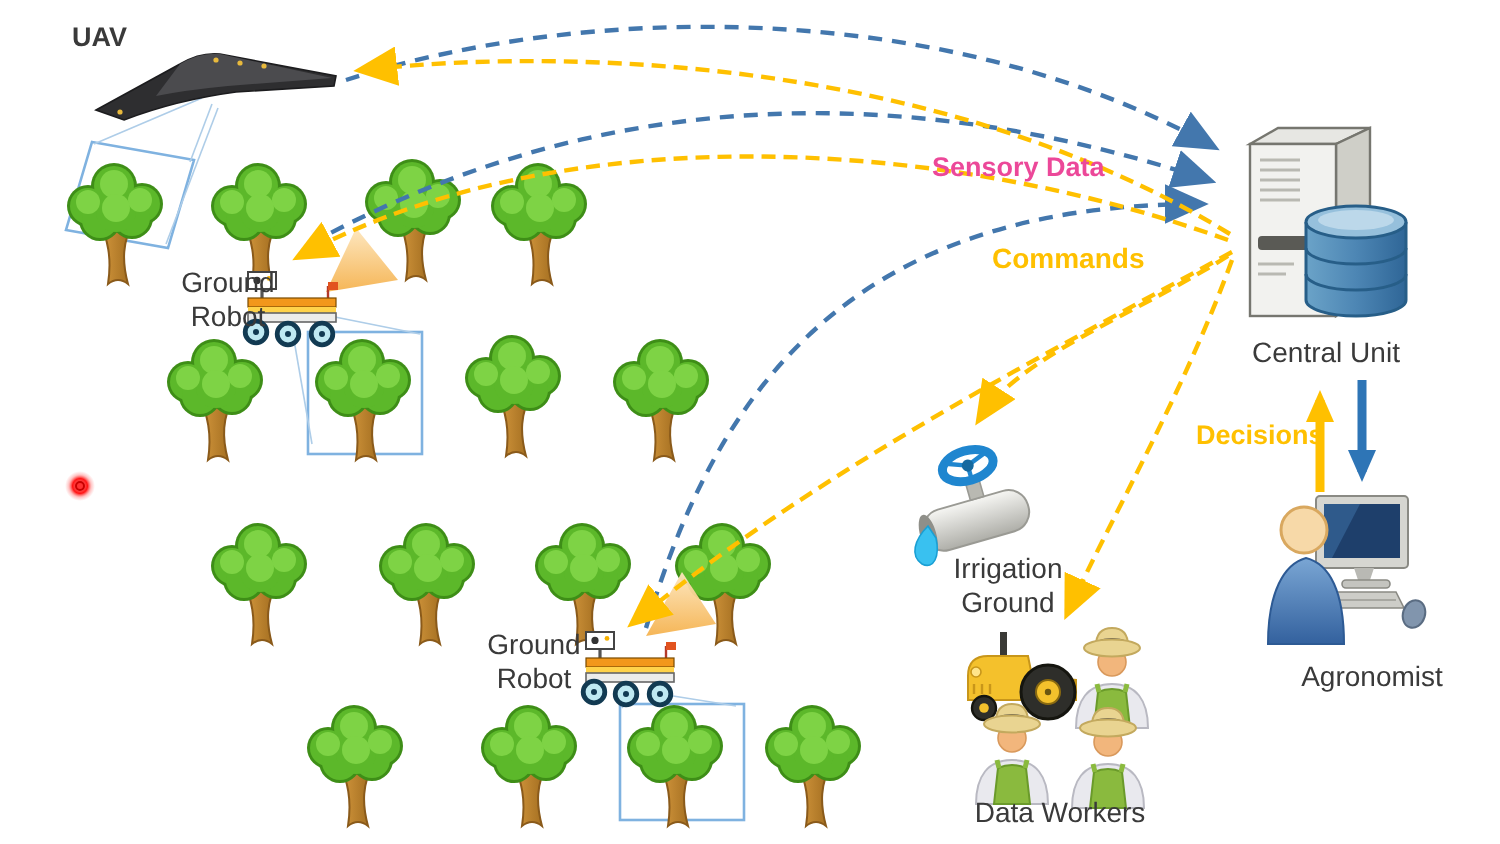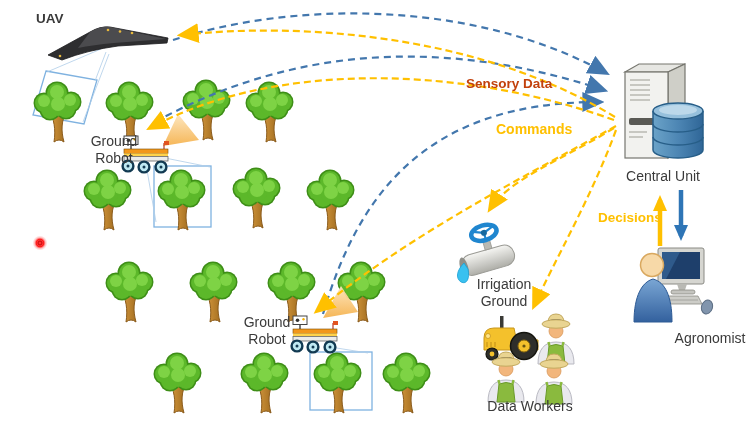--- a/index.html
+++ b/index.html
@@ -3,21 +3,21 @@
 <meta charset="utf-8">
 <style>
   html,body{margin:0;padding:0;background:#fff;}
   .canvas{position:relative;width:750px;height:422px;background:#ffffff;overflow:hidden;
           font-family:"Liberation Sans",sans-serif;}
   .canvas svg.layer{position:absolute;left:0;top:0;}
   .lbl{position:absolute;font-size:14px;color:#3a3a3a;white-space:nowrap;line-height:16px;}
   .ctr{transform:translateX(-50%);text-align:center;}
   .two span{display:block;line-height:17px;margin-left:36px;}
   .b{font-weight:bold;}
-  .blue{color:#c2410c;}
+  .blue{color:#ec4899;}
   .gold{color:#FFC000;}
   .sm{font-size:13.5px;}
 </style>
 </head>
 <body>
 
 <div class="canvas">
 
 <svg class="layer" width="750" height="422" viewBox="0 0 750 422">
   <defs>
@@ -283,21 +283,21 @@
   <span>Robot</span>
 </div>
 
 <div class="lbl ctr two" style="left:249px;top:314px;">
   <span>Ground</span>
   <span>Robot</span>
 </div>
 
 <div class="lbl ctr" style="left:663px;top:168px;">Central Unit</div>
 
-<div class="lbl ctr" style="left:710px;top:330px;">Agronomist</div>
+<div class="lbl ctr" style="left:686px;top:330px;">Agronomist</div>
 
 <div class="lbl ctr two" style="left:486px;top:276px;">
   <span>Irrigation</span>
   <span>Ground</span>
 </div>
 
 <div class="lbl ctr" style="left:530px;top:398px;">Data Workers</div>
 
 <div class="lbl b blue sm" style="left:466px;top:76px;">Sensory Data</div>
 

